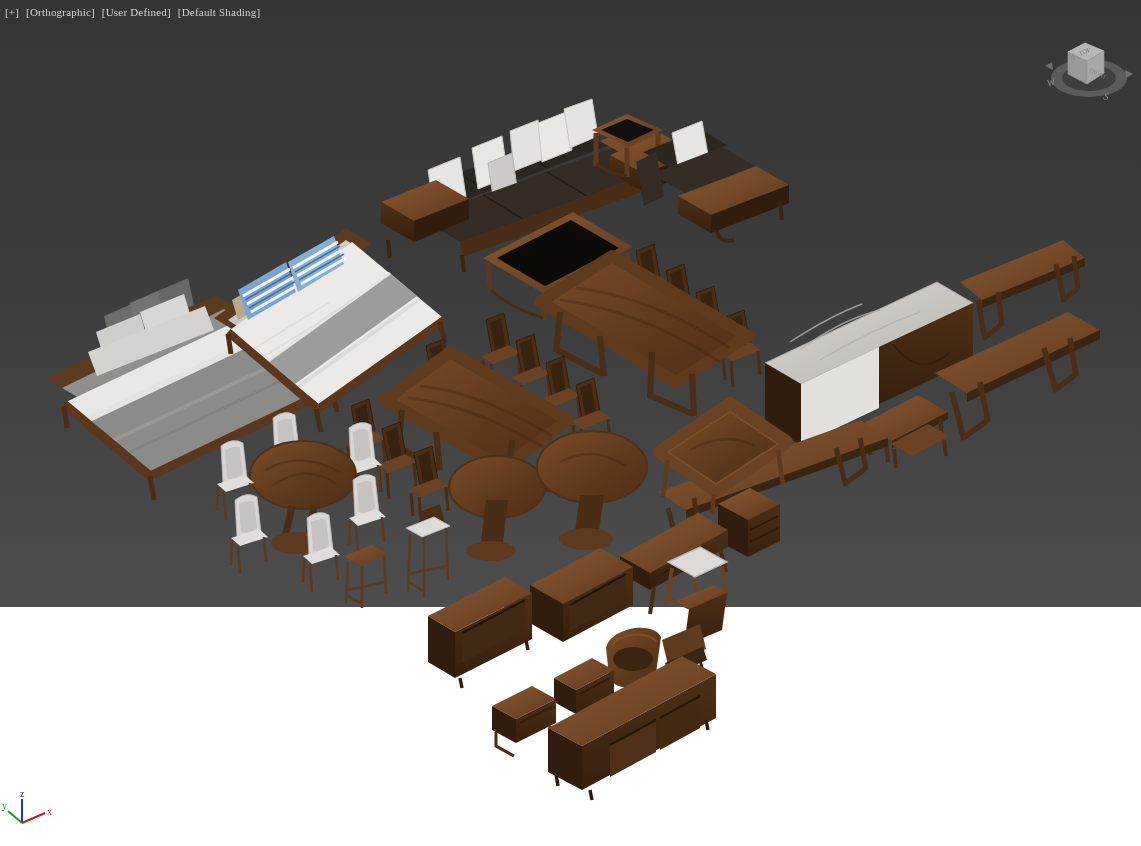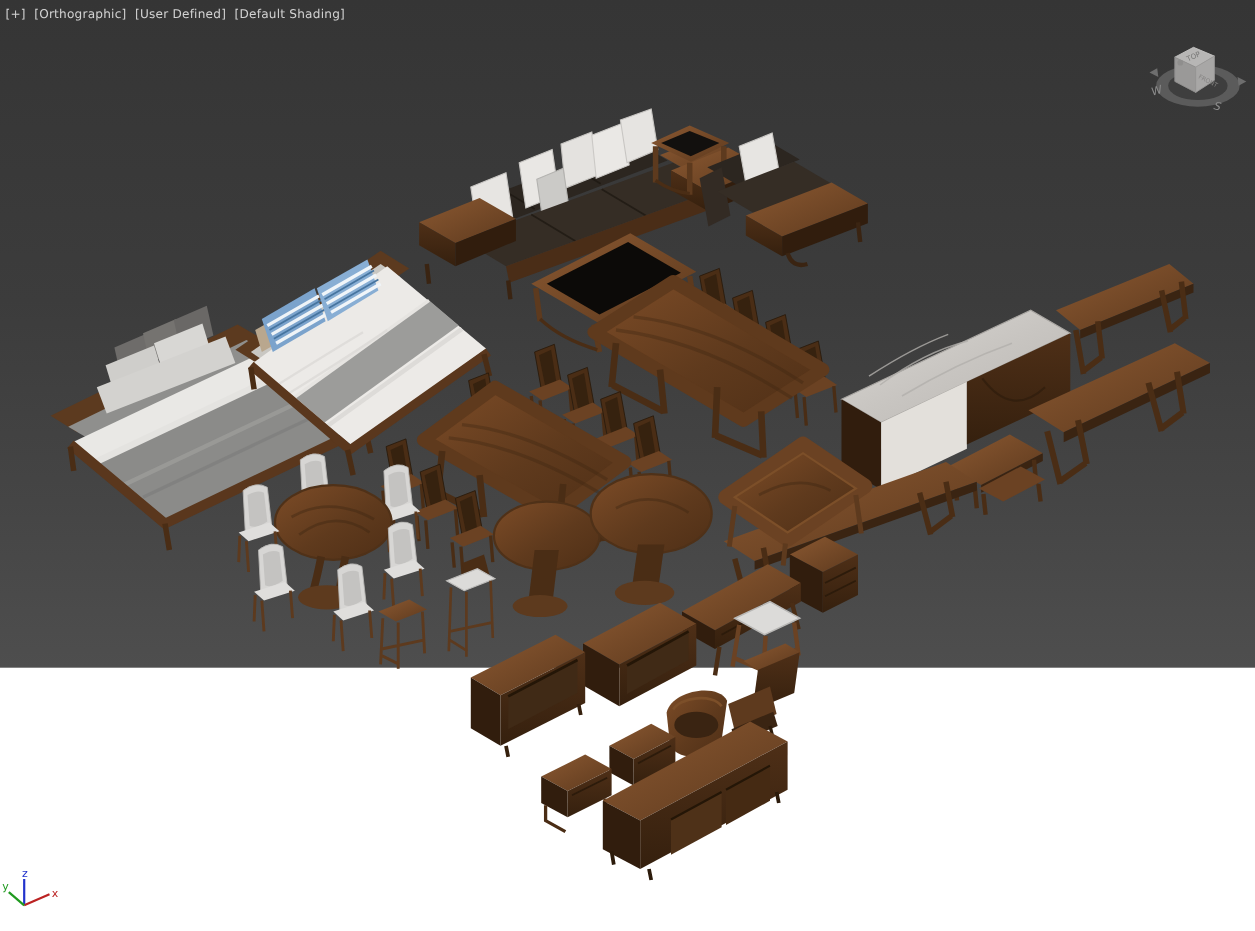--- a/index.html
+++ b/index.html
@@ -1,18 +1,18 @@
 <!DOCTYPE html>
 <html><head>
 <meta charset="utf-8">
 <style>
   html,body{margin:0;padding:0;width:1141px;height:846px;overflow:hidden;
     font-family:"DejaVu Sans","Liberation Sans",sans-serif;}
   #viewport{position:relative;width:1141px;height:607px;
-    background:linear-gradient(180deg,#353535 0%,#3c3c3c 45%,#454545 75%,#4e4e4e 100%);}
+    background:linear-gradient(180deg,#353535 0%,#3c3c3c 45%,#454545 75%,#4e4e4e 100%);font-family:Liberation Serif, serif;}
   #vp-label{position:absolute;top:6px;left:5px;font-size:11px;color:#d2d2d2;
     letter-spacing:0.2px;user-select:none;white-space:nowrap;}
   #vp-label span{margin-right:4px;cursor:pointer;}
   svg{position:absolute;top:0;left:0;}
   text{user-select:none;}
 </style>
 </head>
 <body>
 
 <div id="viewport">

